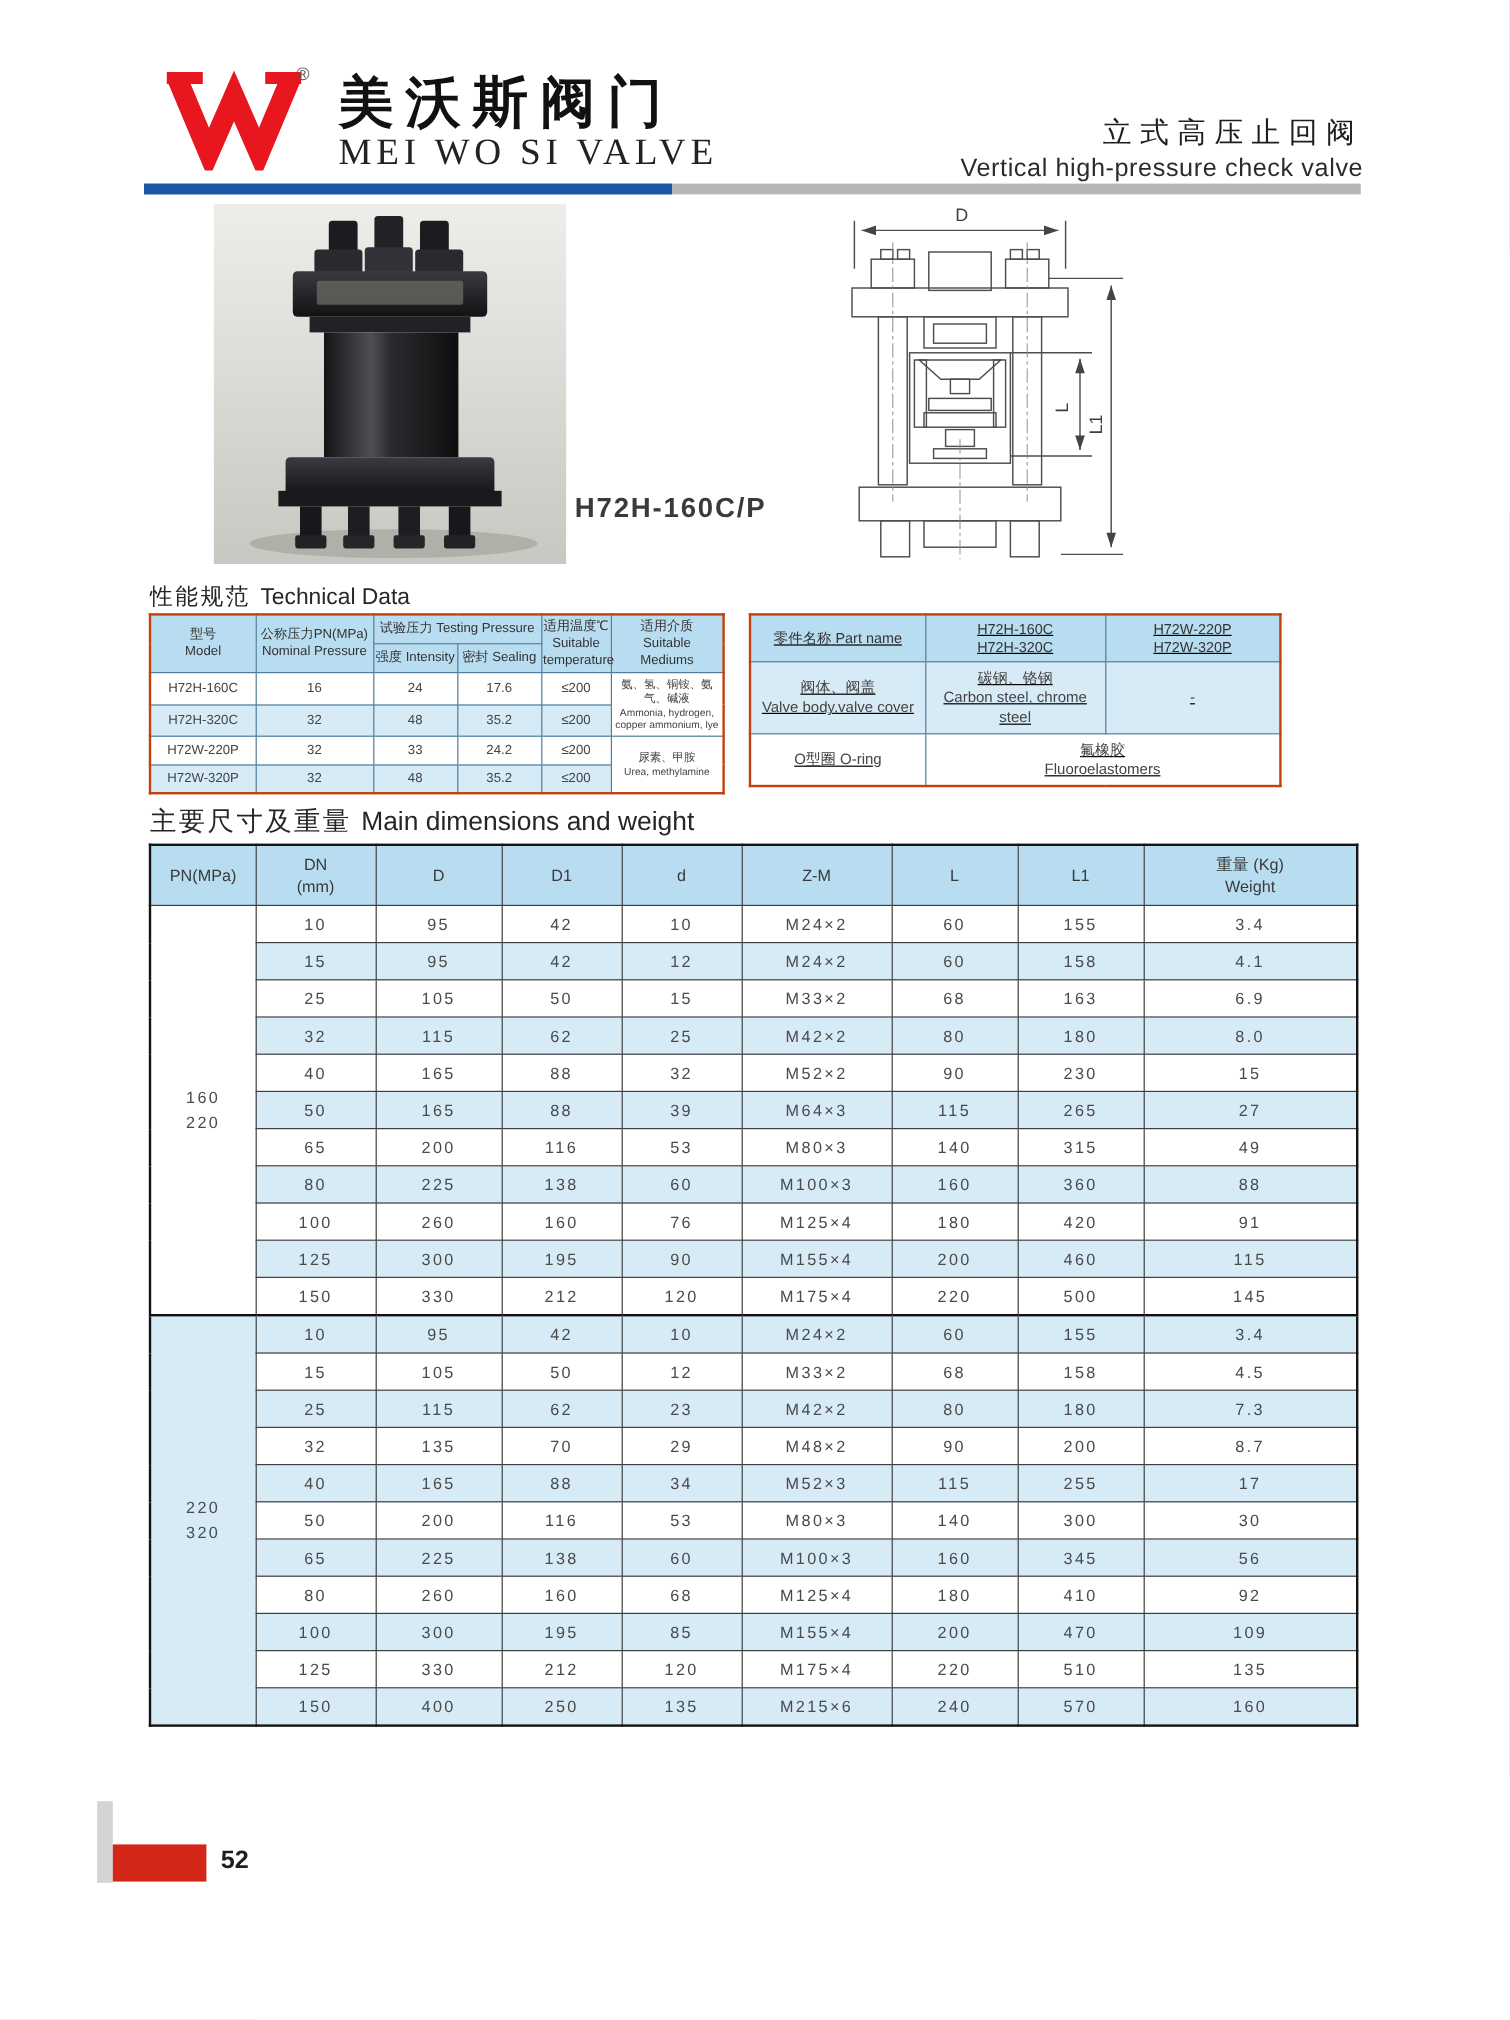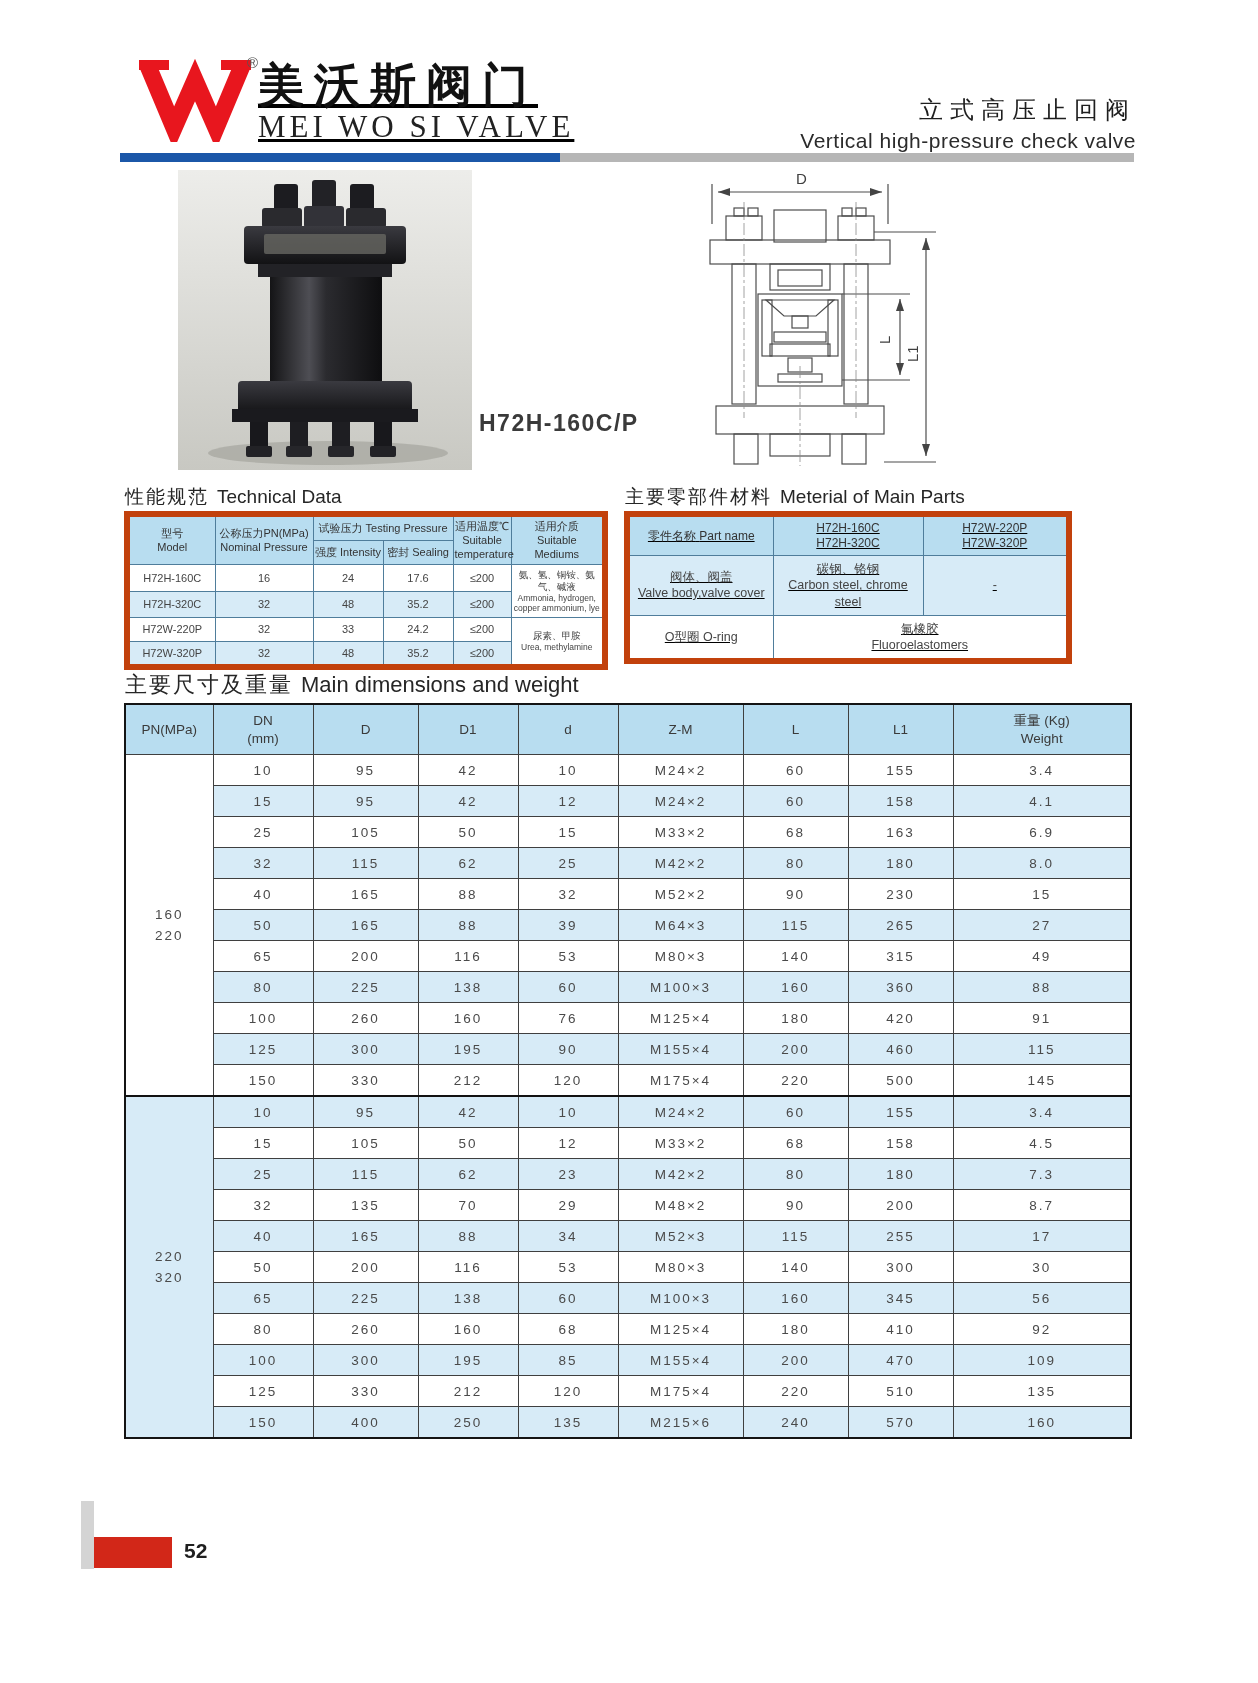--- a/index.html
+++ b/index.html
@@ -3,21 +3,21 @@
 <meta charset="utf-8">
 <style>
   html,body { margin:0; padding:0; background:#e9e9e9; font-family:"Liberation Sans",sans-serif; }
   .page { position:relative; width:1258px; height:1683px; margin:0 auto; background:#ffffff; overflow:hidden; }
 
   
   .logo { position:absolute; left:136px; top:56px; display:flex; align-items:flex-start; }
   .mark { position:relative; width:118px; height:86px; }
   .mark svg { display:block; }
   .reg { position:absolute; right:-4px; top:-2px; font-size:15px; color:#555; }
-  .brand { margin-left:4px; padding-top:4px;text-decoration:underline; }
+  .brand { margin-left:28px; padding-top:4px; }
   .bcn { font-size:46px; font-weight:bold; color:#111; letter-spacing:10px; line-height:1.1; }
   .ben { font-family:"Liberation Serif",serif; font-size:31px; color:#222; letter-spacing:4px; margin-top:-2px; }
 
   .head-title { position:absolute; top:94px; right:122px; text-align:right; }
   .head-title .cn { font-size:24px; color:#1e1e1e; letter-spacing:7px; }
   .head-title .en { font-size:21px; color:#2b2b2b; margin-top:3px; letter-spacing:0.5px; }
 
   .rule { position:absolute; left:120px; top:153px; width:1014px; height:9px; background:#b6b6b6; }
   .rule .blue { width:440px; height:100%; background:#1b57a8; }
 
@@ -28,21 +28,21 @@
 
   
   .sec-title { position:absolute; color:#262626; white-space:nowrap; }
   .sec-title .cn { letter-spacing:2px; }
   .sec-title .en { margin-left:8px; }
   #t-tech  { left:125px; top:484px; font-size:19px; }
   #t-mat   { left:625px; top:484px; font-size:19px; }
   #t-dims  { left:125px; top:670px; font-size:22px; }
 
   
-  table.tbl { position:absolute; border-collapse:collapse; table-layout:fixed; border:6px solid #c2410c; }
+  table.tbl { position:absolute; border-collapse:collapse; table-layout:fixed; border:2px solid #c2410c; }
   table.tech { left:124px; top:511px; width:478px; }
   table.mat  { left:624px; top:511px; width:442px;text-decoration:underline; }
   .tbl th, .tbl td { border:1px solid #4f7d9b; text-align:center; vertical-align:middle; }
   .tbl th { background:#b8ddf0; font-weight:normal; color:#333; font-size:11px; padding:3px 1px; line-height:1.25; }
   .tbl td { color:#444; font-size:11px; padding:4px 2px; line-height:1.3; }
   .mat th { font-size:12px; padding:4px 2px; }
   .mat td { font-size:12.5px; padding:5px 2px; }
   tr.alt td { background:#d7ebf7; }
   td.medium .mcn { font-size:9.5px; line-height:1.25; }
   td.medium .men { font-size:8.5px; line-height:1.2; }
@@ -197,23 +197,20 @@
         <text x="124" y="18">D</text>
         <text transform="translate(218,178) rotate(-90)">L</text>
         <text transform="translate(246,196) rotate(-90)">L1</text>
       </g>
     </svg>
   </div>
 
   <div class="sec-title" id="t-tech">
     <span class="cn">性能规范</span><span class="en">Technical Data</span>
   </div>
-  <div class="sec-title" id="t-mat">
-    <span class="cn">主要零部件材料</span><span class="en">Meterial of Main Parts</span>
-  </div>
   <div class="sec-title" id="t-dims">
     <span class="cn">主要尺寸及重量</span><span class="en">Main dimensions and weight</span>
   </div>
 
   <table class="tbl tech">
     <colgroup>
         <col style="width:88px">
         <col style="width:98px">
         <col style="width:70px">
         <col style="width:70px">

